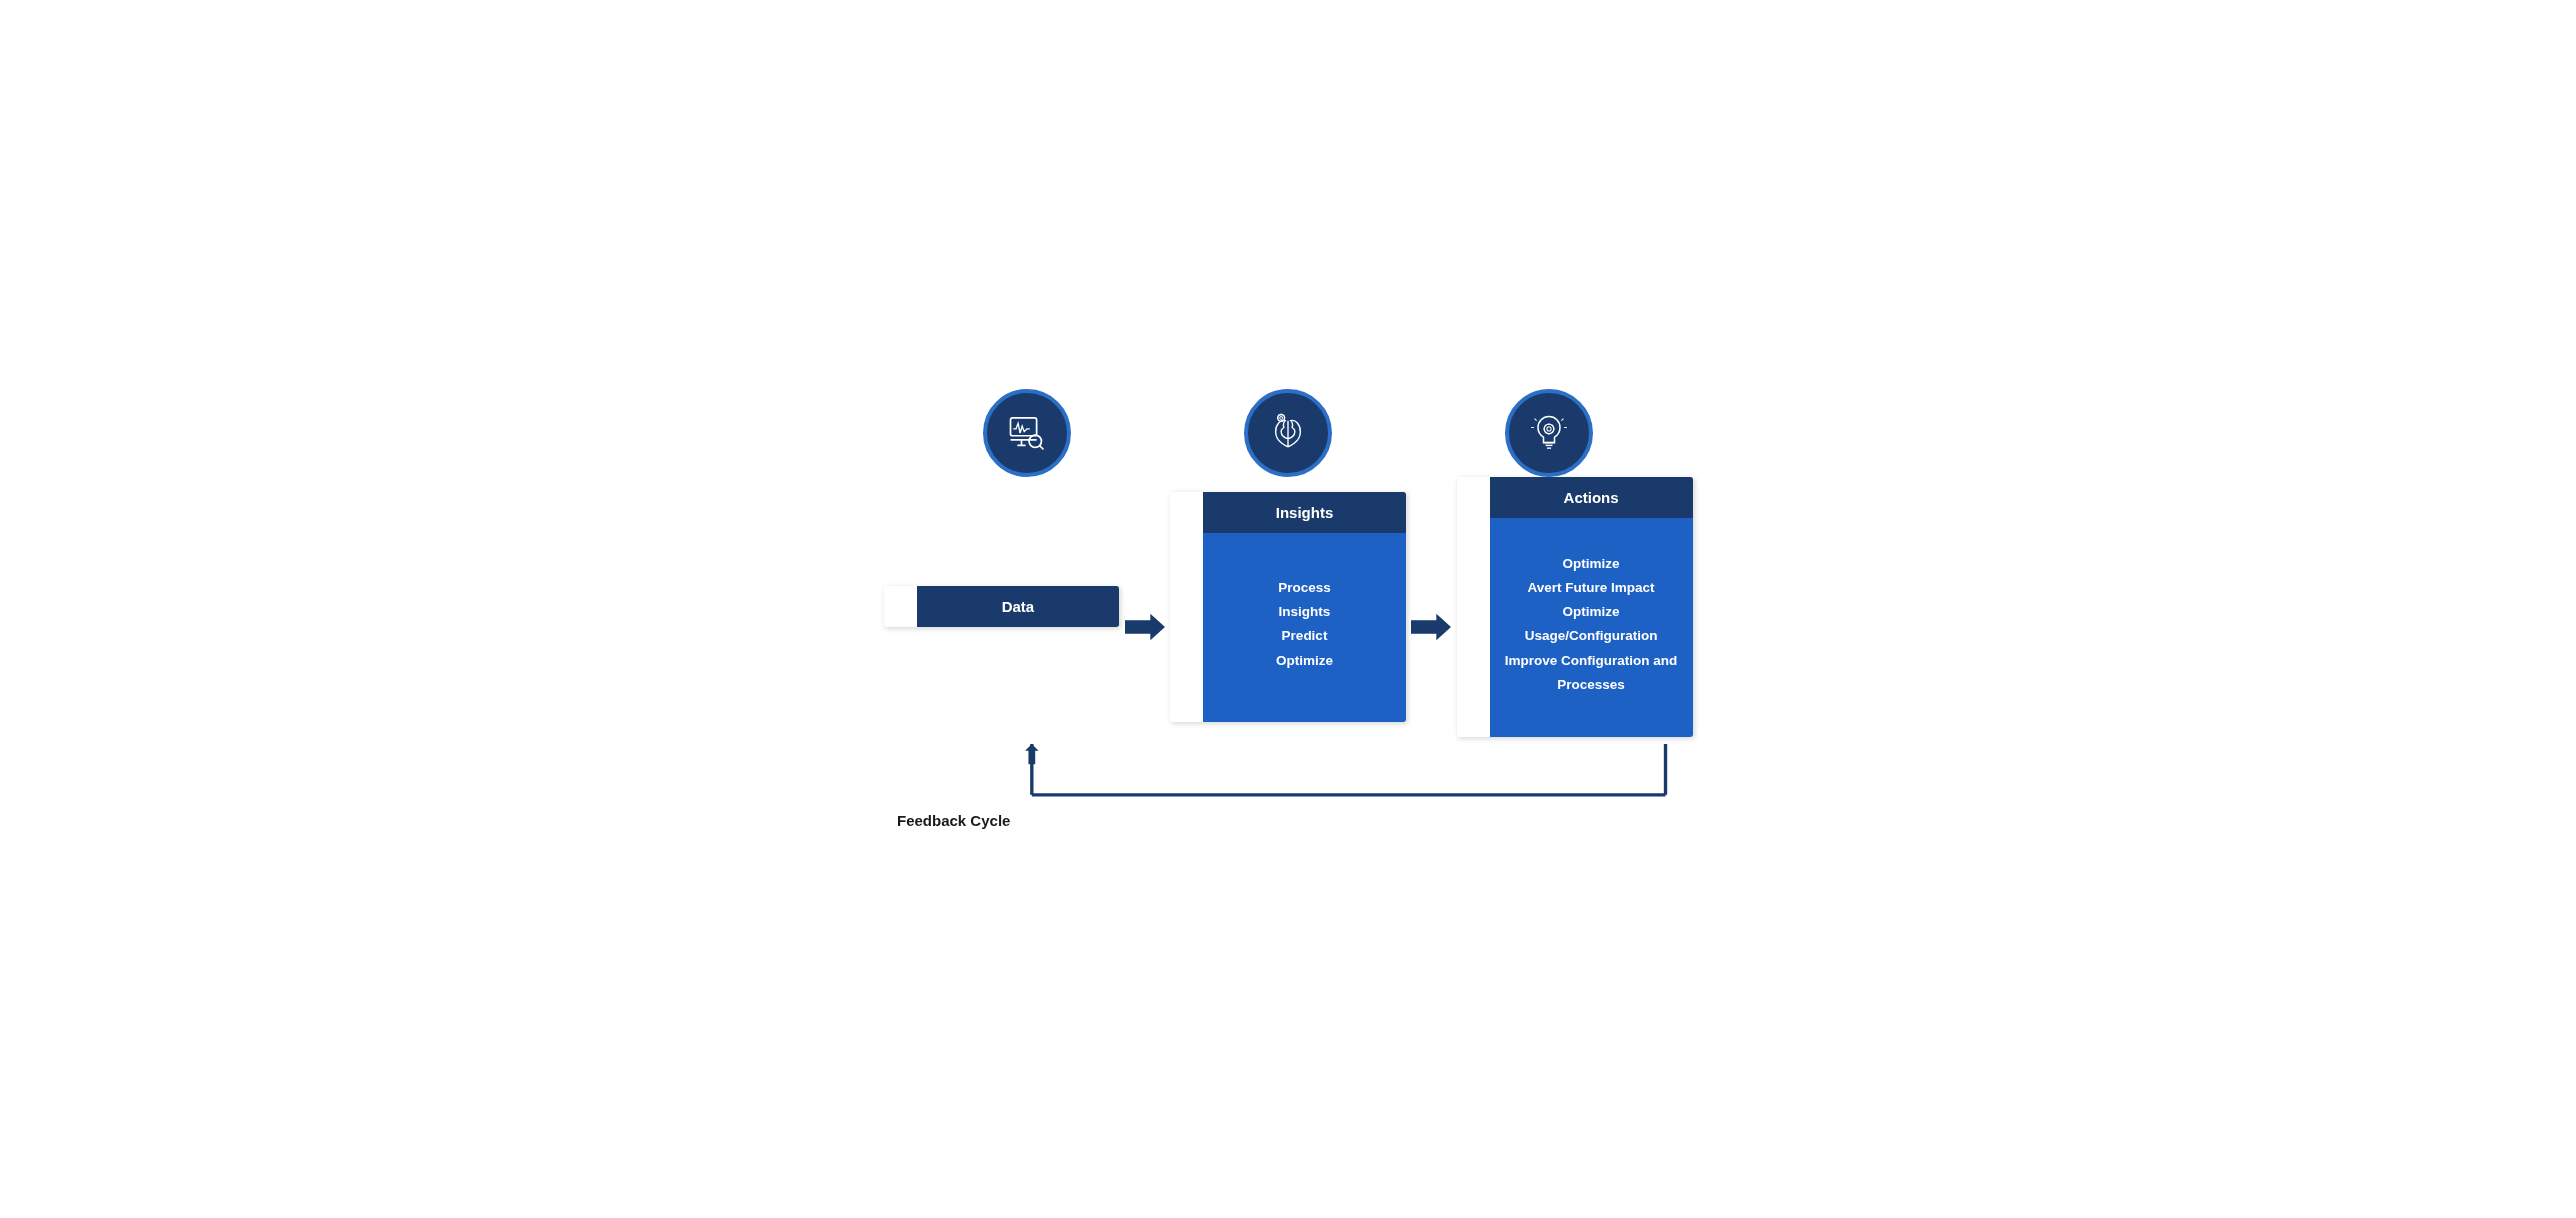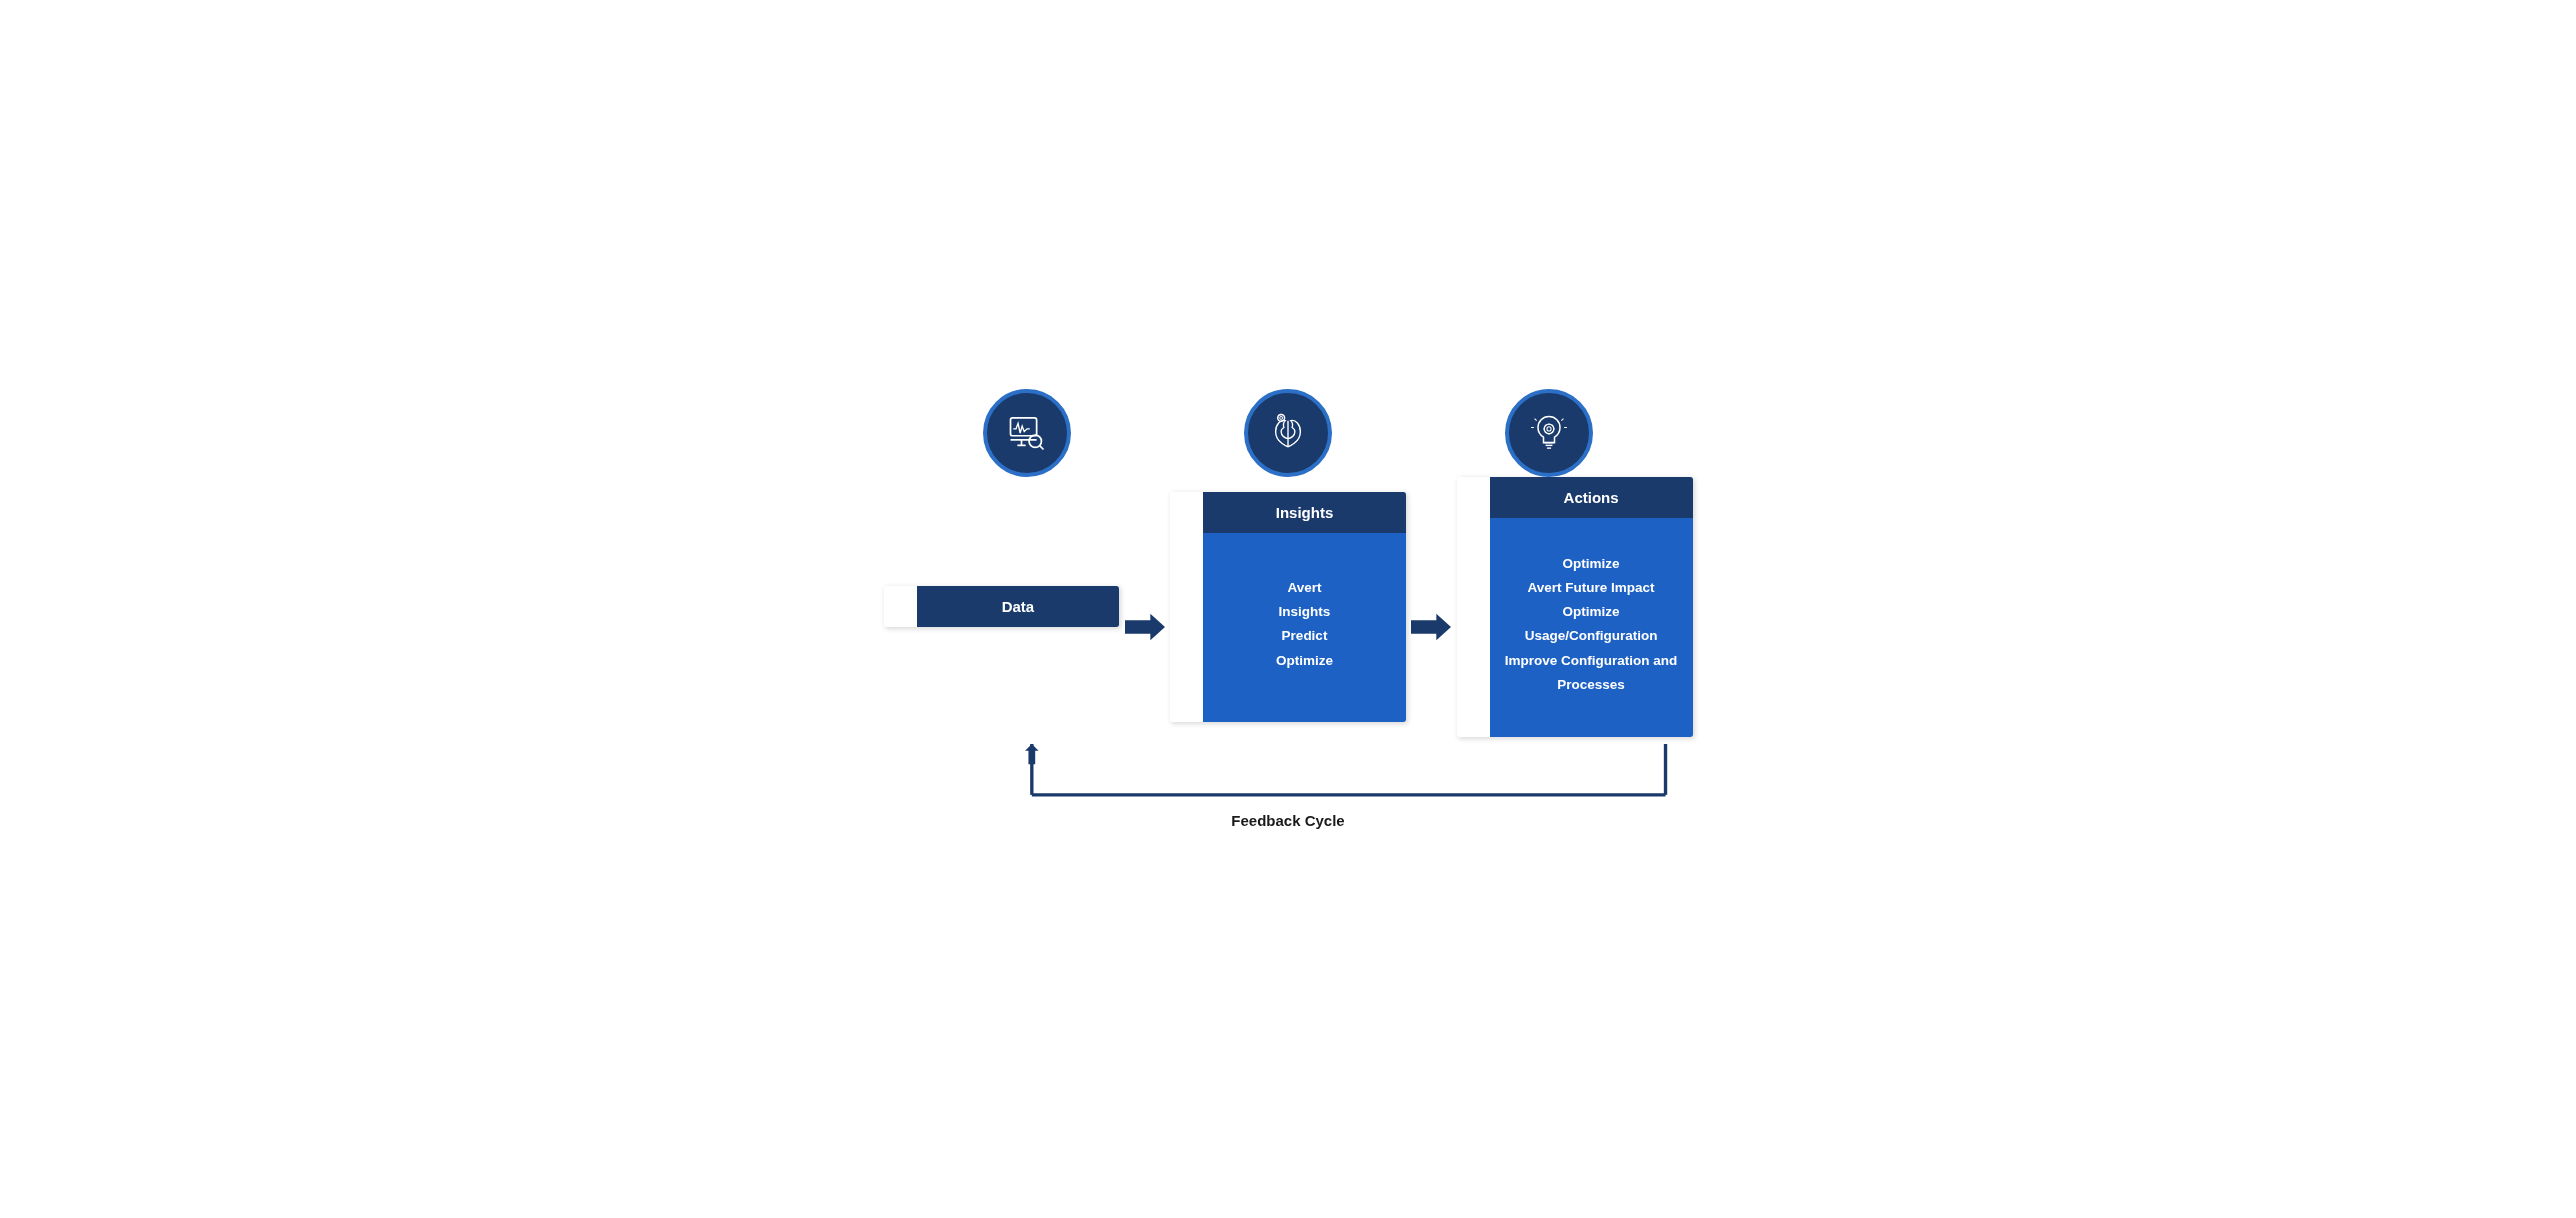--- a/index.html
+++ b/index.html
@@ -135,21 +135,20 @@
       position: relative;
     }
 
     .feedback-line-container {
       width: 100%;
       position: relative;
       height: 61px;
     }
 
     .feedback-label {
-      text-align: center;
       font-size: 15px;
       font-weight: 600;
       color: #1a1a1a;
       margin-top: 6.7px;
       width: 100%;
     }
 
     
     .feedback-svg {
       width: 100%;
@@ -248,21 +247,21 @@
       <svg viewBox="0 0 60 50">
         <polygon points="0,15 38,15 38,5 60,25 38,45 38,35 0,35" fill="#1a3a6b"></polygon>
       </svg>
     </div>
 
     <div class="card">
       <div class="card-header">
         <span class="card-header-text">Insights</span>
       </div>
       <div class="card-body">
-        <div class="card-item">Avert</div>
+        <div class="card-item">Process</div>
         <div class="card-item">Insights</div>
         <div class="card-item">Predict</div>
         <div class="card-item">Optimize</div>
       </div>
     </div>
 
     <div class="arrow-connector">
       <svg viewBox="0 0 60 50">
         <polygon points="0,15 38,15 38,5 60,25 38,45 38,35 0,35" fill="#1a3a6b"></polygon>
       </svg>

